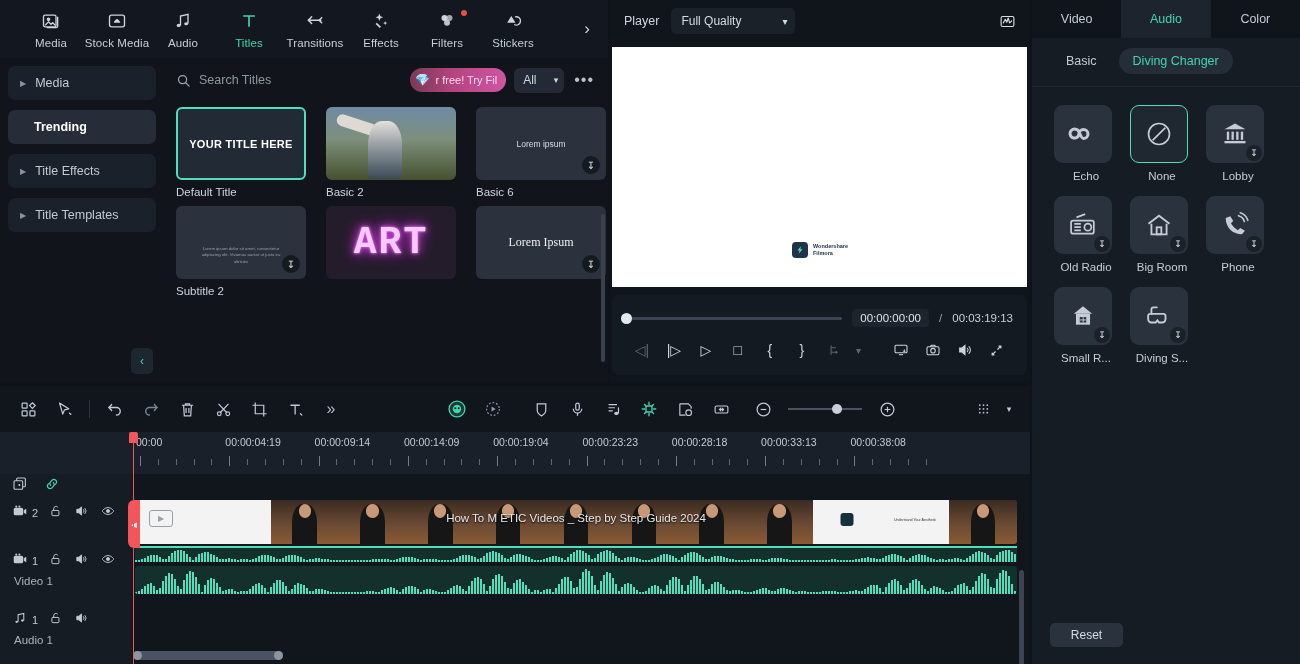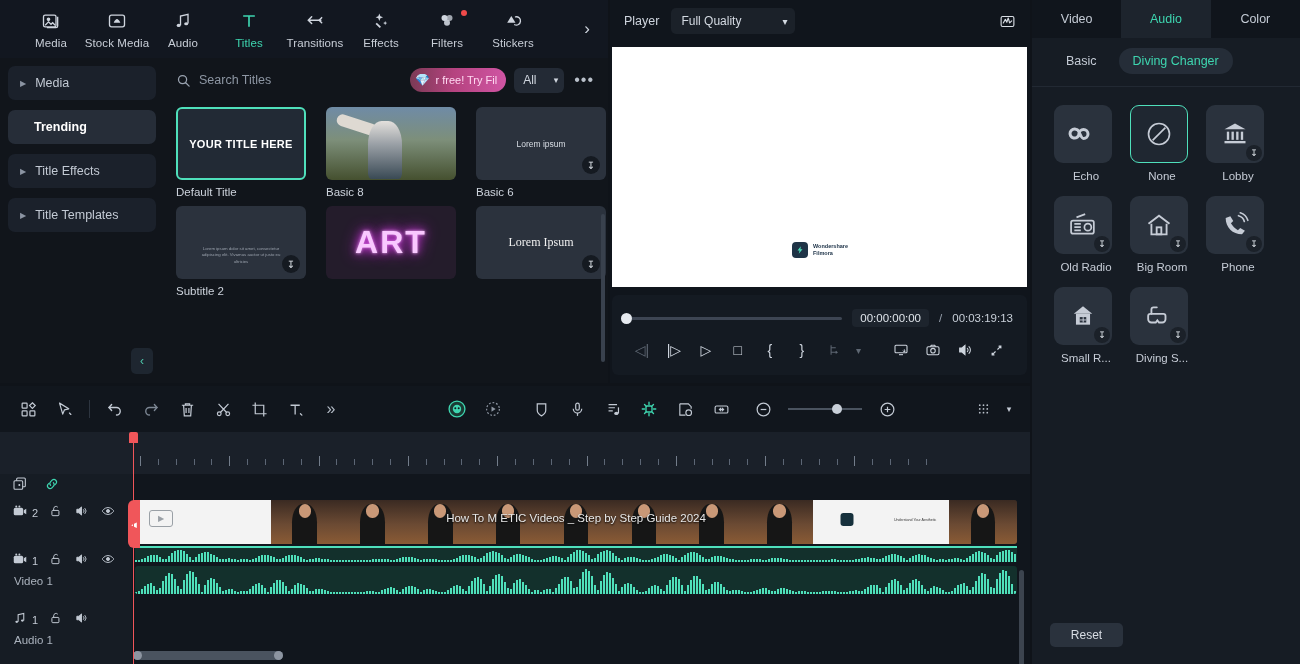--- a/index.html
+++ b/index.html
@@ -96,23 +96,23 @@
     width: 130px; height: 73px; border-radius: 6px; background: #2b323d;
     position: relative; overflow: hidden; cursor: pointer;
     display: flex; align-items: center; justify-content: center;
   }
   .thumb.selected { border: 2px solid #4fe0bb; background: #222a35; }
   .thumb .t-title { font-size: 11px; font-weight: bold; color: #fff; letter-spacing: .3px; }
   .thumb .t-lorem { font-size: 8.5px; color: #d8dde4; }
   .thumb .t-sub { font-size: 4.3px; color: #9aa2ad; text-align: center; line-height: 1.5; padding: 0 18px; position: absolute; bottom: 14px; }
   .thumb .t-serif { font-family: "Liberation Serif", serif; font-size: 12px; color: #f0f0f0; }
   .thumb .t-art {
-    font-size: 32px; font-weight: bold; color: #f9c8ff; letter-spacing: 2px;
+    font-size: 38px; font-weight: bold; color: #f9c8ff; letter-spacing: 2px;
     text-shadow: 0 0 8px #d13ce0, 0 0 16px #c02ad0, 0 0 3px #fff;
-    font-family: Liberation Sans, sans-serif;
+    font-family: Liberation Mono, monospace;
   }
   .thumb-photo {
     background: linear-gradient(180deg,#6f8ba6 0%, #7d8f7a 45%, #45502f 100%);
   }
   .thumb-photo .ph-fig {
     position: absolute; left: 42px; top: 14px; width: 34px; height: 58px;
     background: linear-gradient(180deg,#e3e0dc 0%, #9aa0a6 40%, #3a4a55 100%);
     border-radius: 40% 40% 10% 10%;
   }
   .thumb-photo .ph-arm {
@@ -464,21 +464,21 @@
             <span class="t-title">YOUR TITLE HERE</span>
           </div>
           <div class="card-label">Default Title</div>
         </div>
 
         <div class="card">
           <div class="thumb thumb-photo">
             <span class="ph-arm"></span>
             <span class="ph-fig"></span>
           </div>
-          <div class="card-label">Basic 8</div>
+          <div class="card-label">Basic 2</div>
         </div>
 
         <div class="card">
           <div class="thumb">
             <span class="t-lorem">Lorem ipsum</span>
             <span class="dl-badge">↧</span>
           </div>
           <div class="card-label">Basic 6</div>
         </div>
 
@@ -827,20 +827,31 @@
             <circle cx="18" cy="11" r="1.4"></circle>
           <circle cx="6" cy="17" r="1.4"></circle>
             <circle cx="12" cy="17" r="1.4"></circle>
             <circle cx="18" cy="17" r="1.4"></circle>
         </svg>
       </div>
       <div class="tbtn" style="width:16px;font-size:9px;">▾</div>
     </div>
 
     <div class="ruler">
+      <div class="ruler-labels">
+          <span class="rlabel" style="left: 136px;">00:00</span>
+          <span class="rlabel" style="left: 225.3px;">00:00:04:19</span>
+          <span class="rlabel" style="left: 314.6px;">00:00:09:14</span>
+          <span class="rlabel" style="left: 403.9px;">00:00:14:09</span>
+          <span class="rlabel" style="left: 493.2px;">00:00:19:04</span>
+          <span class="rlabel" style="left: 582.5px;">00:00:23:23</span>
+          <span class="rlabel" style="left: 671.8px;">00:00:28:18</span>
+          <span class="rlabel" style="left: 761.1px;">00:00:33:13</span>
+          <span class="rlabel" style="left: 850.4px;">00:00:38:08</span>
+        </div>
       <div class="ticks">
           <div class="tick major" style="left: 140px;"></div>
           <div class="tick" style="left: 157.86px;"></div>
           <div class="tick" style="left: 175.72px;"></div>
           <div class="tick" style="left: 193.58px;"></div>
           <div class="tick" style="left: 211.44px;"></div>
           <div class="tick major" style="left: 229.3px;"></div>
           <div class="tick" style="left: 247.16px;"></div>
           <div class="tick" style="left: 265.02px;"></div>
           <div class="tick" style="left: 282.88px;"></div>

